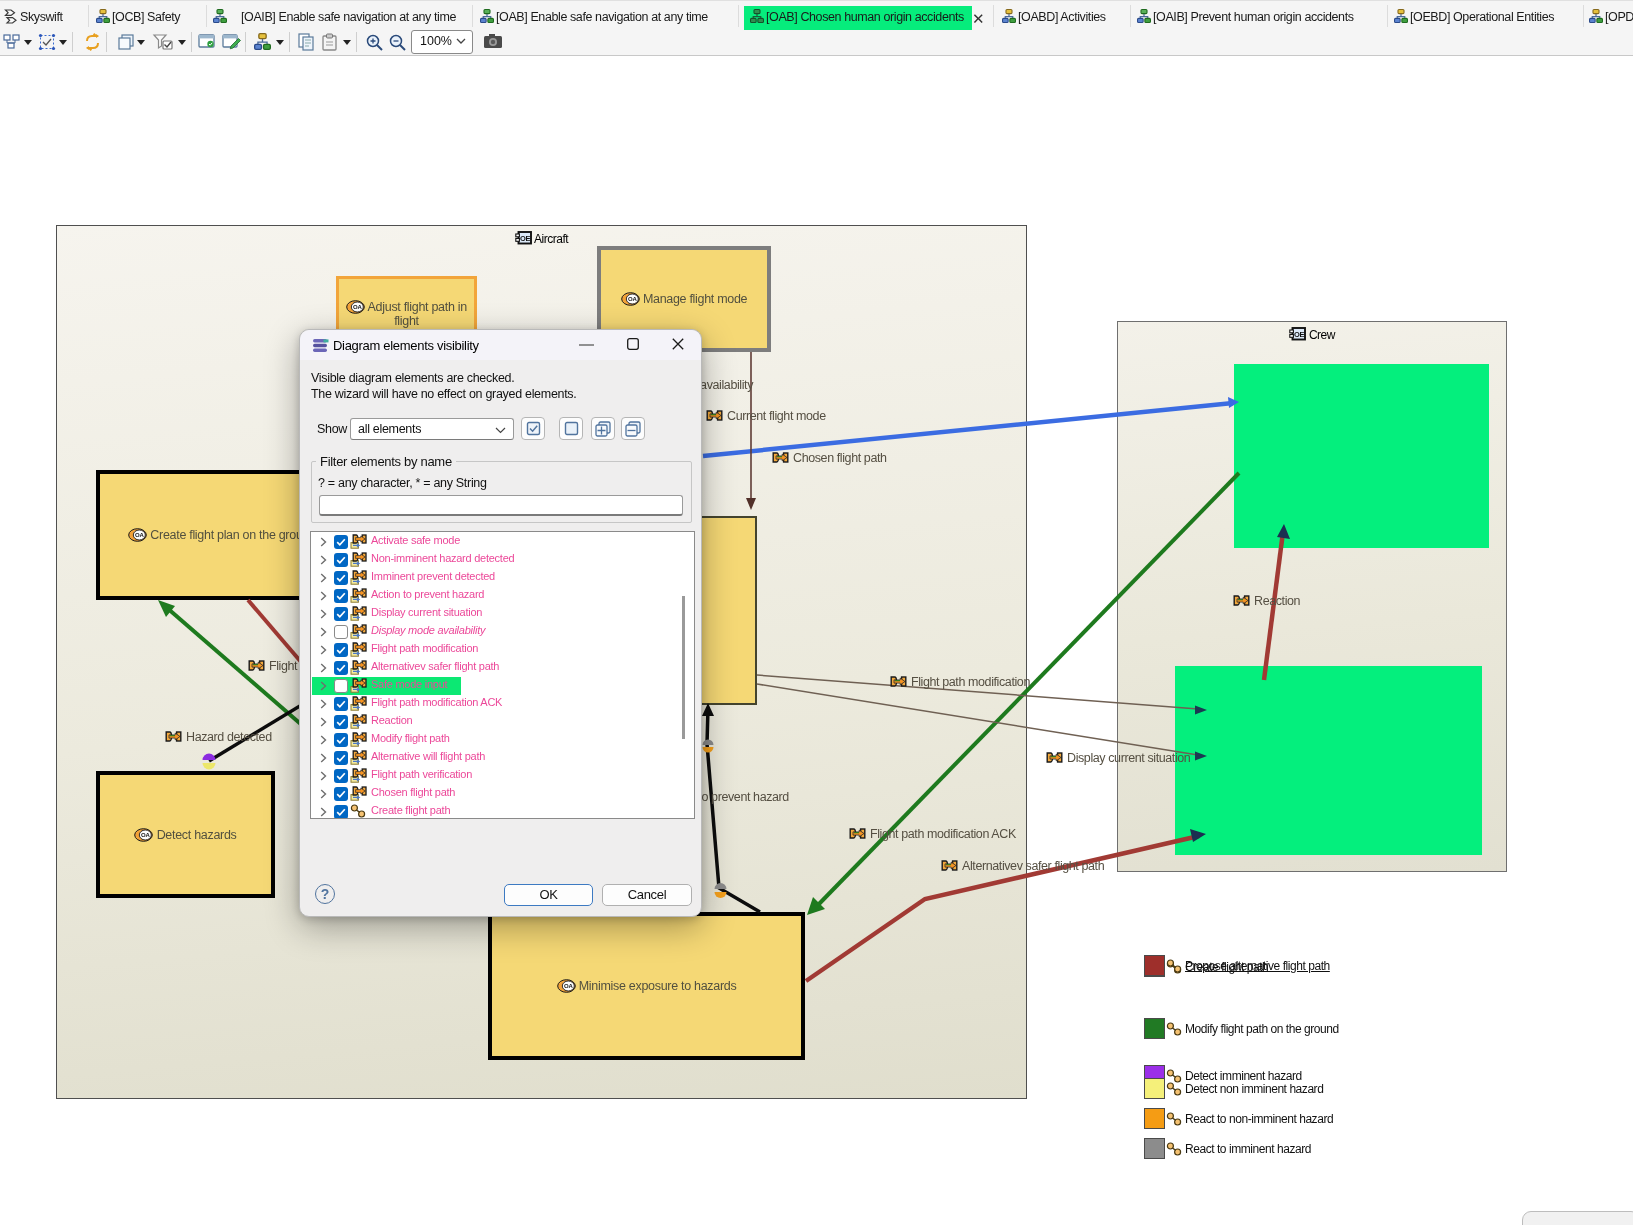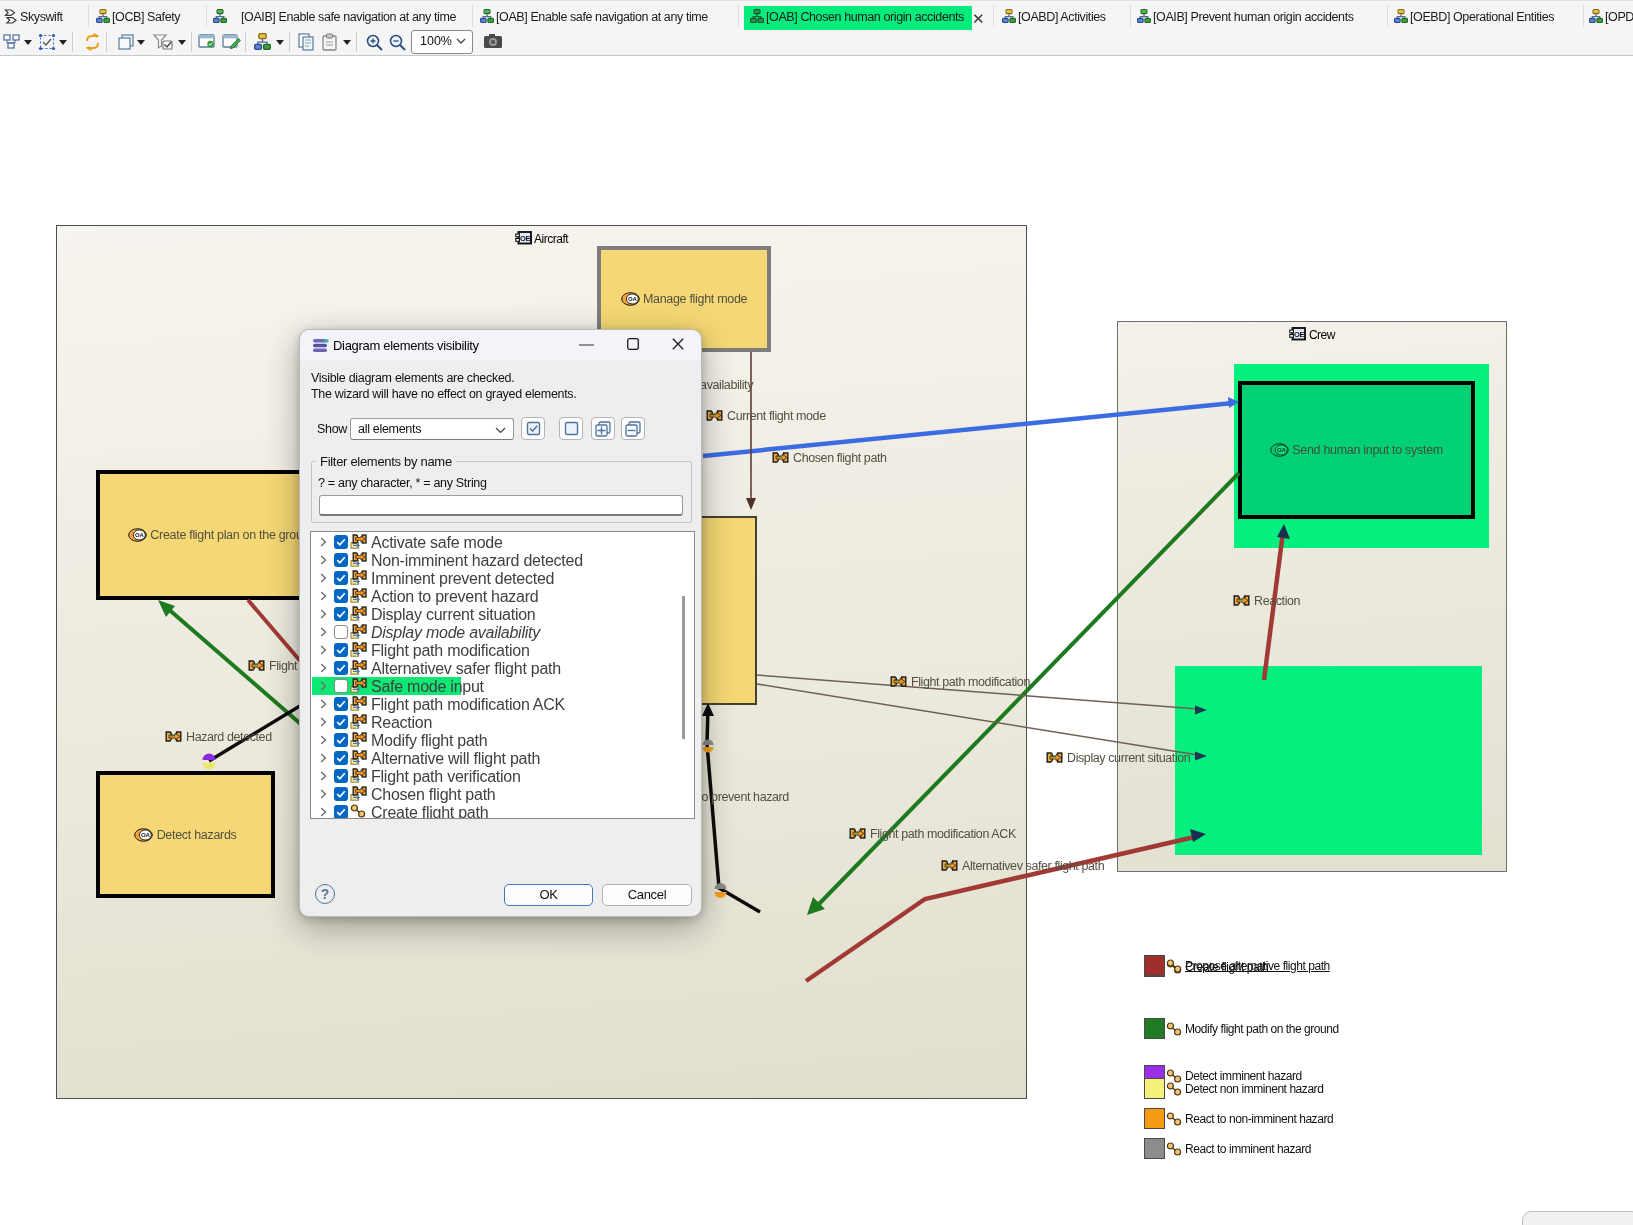--- a/index.html
+++ b/index.html
@@ -36,21 +36,21 @@
 .capbtn { position:absolute; top:6px; color:#1a1a1a; font-size:15px; }
 .grp { position:absolute; border:1px solid #c6c6c6; border-radius:2px; }
 .grplbl { position:absolute; background:#efeeee; padding:0 4px; font-size:13px; }
 .fld { position:absolute; background:#fff; border:1px solid #9a9a9a; border-bottom:2px solid #7a7a7a; border-radius:3px; }
 .wbtn { position:absolute; width:24px; height:23px; background:#fdfdfd; border:1px solid #b5b5b5; border-radius:4px; }
 .row { position:absolute; left:0; height:18px; white-space:nowrap; }
 .chev { position:absolute; left:9px; top:3px; }
 .cb { position:absolute; left:23px; top:2px; width:14px; height:14px; border-radius:3px; }
 .cbon { background:#0067c4; }
 .cboff { background:#fff; border:1px solid #8a8a8a; }
-.rtxt { position:absolute; left:60px; top:1px; font-size:16px; letter-spacing:-0.25px; color:#404040; }
+.rtxt { position:absolute; left:60px; top:1px; font-size:11px; letter-spacing:-0.25px; color:#ec4899; }
 .ric { position:absolute; left:39px; top:1px; }
 .btn { position:absolute; height:22px; background:#fdfdfd; border:1px solid #b0b0b0; border-radius:5px; text-align:center; font-size:13px; color:#111; line-height:20px; }
 </style>
 </head>
 <body>
 <div id="page">
   <div id="tabbar">
     <div class="tabsel"></div>
     <span class="tabico" style="left:4px"><svg width="15" height="16" viewBox="0 0 15 16">
           <path d="M1.5 1h5.5l3.5 2.7L7 6.4H1.5l2.6-2.7z" fill="#fafafa" stroke="#3a3a3a" stroke-width="1.2"></path>
@@ -225,20 +225,27 @@
   </div>
   <div class="container" style="left:1117px; top:321px; width:390px; height:551px; border-color:#6f6f6f; background:linear-gradient(175deg,#f3f1e9 0%,#eae8da 55%,#e2e0d1 100%);">
     <div class="ctitle"><svg width="17" height="14" viewBox="0 0 17 14" style="vertical-align:-2px">
           <rect x="3.5" y="1" width="12.5" height="11.5" fill="#dce9f8" stroke="#111" stroke-width="1.9"></rect>
           <rect x="0.8" y="3" width="3.6" height="2.8" fill="#fff" stroke="#111" stroke-width="1.1"></rect>
           <rect x="0.8" y="7.5" width="3.6" height="2.8" fill="#fff" stroke="#111" stroke-width="1.1"></rect>
           <text x="10" y="9.8" font-size="7.5" font-weight="bold" text-anchor="middle" fill="#111" font-family="Liberation Sans">OE</text>
         </svg> Crew</div>
   </div>
 
+  <div class="obox" style="left:336px; top:276px; width:141px; height:76px; border:3.5px solid #f2a53a; background:#f5d875;">
+      <span><svg class="oa" width="19" height="14" viewBox="0 0 19 14" style="vertical-align:-3px">
+          <ellipse cx="9.5" cy="7" rx="8.8" ry="6.3" fill="#f2a237" stroke="#1a1a1a" stroke-width="1"></ellipse>
+          <ellipse cx="11.3" cy="7" rx="6" ry="5" fill="#fdfdfd" stroke="#1a1a1a" stroke-width="0.9"></ellipse>
+          <text x="11.3" y="9.2" font-size="6" font-weight="bold" text-anchor="middle" fill="#141414" font-family="Liberation Sans">OA</text>
+        </svg> Adjust flight path in flight</span>
+    </div>
   <div class="obox" style="left:597px; top:246px; width:174px; height:106px; border:4px solid #7d7d7d; background:#f5d875;">
       <span style="white-space:nowrap"><svg class="oa" width="19" height="14" viewBox="0 0 19 14" style="vertical-align:-3px">
           <ellipse cx="9.5" cy="7" rx="8.8" ry="6.3" fill="#f2a237" stroke="#1a1a1a" stroke-width="1"></ellipse>
           <ellipse cx="11.3" cy="7" rx="6" ry="5" fill="#fdfdfd" stroke="#1a1a1a" stroke-width="0.9"></ellipse>
           <text x="11.3" y="9.2" font-size="6" font-weight="bold" text-anchor="middle" fill="#141414" font-family="Liberation Sans">OA</text>
         </svg> Manage flight mode</span>
     </div>
   <div class="obox" style="left:96px; top:470px; width:252px; height:130px; border:4px solid #000; background:#f5d875;">
       <span style="white-space:nowrap"><svg class="oa" width="19" height="14" viewBox="0 0 19 14" style="vertical-align:-3px">
           <ellipse cx="9.5" cy="7" rx="8.8" ry="6.3" fill="#f2a237" stroke="#1a1a1a" stroke-width="1"></ellipse>
@@ -247,29 +254,29 @@
         </svg> Create flight plan on the ground</span>
     </div>
   <div class="obox" style="left:96px; top:771px; width:179px; height:127px; border:4px solid #000; background:#f5d875;">
       <span style="white-space:nowrap"><svg class="oa" width="19" height="14" viewBox="0 0 19 14" style="vertical-align:-3px">
           <ellipse cx="9.5" cy="7" rx="8.8" ry="6.3" fill="#f2a237" stroke="#1a1a1a" stroke-width="1"></ellipse>
           <ellipse cx="11.3" cy="7" rx="6" ry="5" fill="#fdfdfd" stroke="#1a1a1a" stroke-width="0.9"></ellipse>
           <text x="11.3" y="9.2" font-size="6" font-weight="bold" text-anchor="middle" fill="#141414" font-family="Liberation Sans">OA</text>
         </svg> Detect hazards</span>
     </div>
   <div class="obox" style="left:640px; top:516px; width:117px; height:189px; border:2px solid #44442e; background:#f5d875;"></div>
+  <div class="obox" style="left:488px; top:912px; width:317px; height:148px; border:4px solid #000; background:#f5d875;">
+      <span style="white-space:nowrap"><svg class="oa" width="19" height="14" viewBox="0 0 19 14" style="vertical-align:-3px">
+          <ellipse cx="9.5" cy="7" rx="8.8" ry="6.3" fill="#f2a237" stroke="#1a1a1a" stroke-width="1"></ellipse>
+          <ellipse cx="11.3" cy="7" rx="6" ry="5" fill="#fdfdfd" stroke="#1a1a1a" stroke-width="0.9"></ellipse>
+          <text x="11.3" y="9.2" font-size="6" font-weight="bold" text-anchor="middle" fill="#141414" font-family="Liberation Sans">OA</text>
+        </svg> Minimise exposure to hazards</span>
+    </div>
 
   <div style="position:absolute; left:1234px; top:364px; width:255px; height:184px; background:#04ef7d;"></div>
-  <div class="obox" style="left:1238px; top:381px; width:237px; height:138px; border:4px solid #000; background:#00d175; color:#40503c;">
-      <span style="white-space:nowrap"><svg class="oa" width="19" height="14" viewBox="0 0 19 14" style="vertical-align:-3px">
-          <ellipse cx="9.5" cy="7" rx="8.8" ry="6.3" fill="#00c76e" stroke="#143a24" stroke-width="1"></ellipse>
-          <ellipse cx="11.3" cy="7" rx="6" ry="5" fill="#0be082" stroke="#143a24" stroke-width="0.9"></ellipse>
-          <text x="11.3" y="9.2" font-size="6" font-weight="bold" text-anchor="middle" fill="#123a22" font-family="Liberation Sans">OA</text>
-        </svg> Send human input to system</span>
-    </div>
   <div style="position:absolute; left:1175px; top:666px; width:307px; height:189px; background:#04ef7d;"></div>
 
   <svg id="ovl" viewBox="0 0 1633 1225">
     <line x1="248" y1="600" x2="515" y2="912" stroke="#a13a34" stroke-width="4"></line>
     <line x1="517" y1="912" x2="166" y2="607" stroke="#1e7a1e" stroke-width="4"></line>
     <polygon points="158,600 175,606 166,617" fill="#1e7a1e"></polygon>
     <line x1="209" y1="761" x2="640" y2="500" stroke="#0d0d0d" stroke-width="3.5"></line>
     <line x1="703" y1="456" x2="1233" y2="403" stroke="#3b6ce2" stroke-width="4.5"></line>
     <polygon points="1239,402 1228,397 1229,408" fill="#3b6ce2"></polygon>
     <line x1="1239" y1="473" x2="818" y2="905" stroke="#1e7a1e" stroke-width="4"></line>

